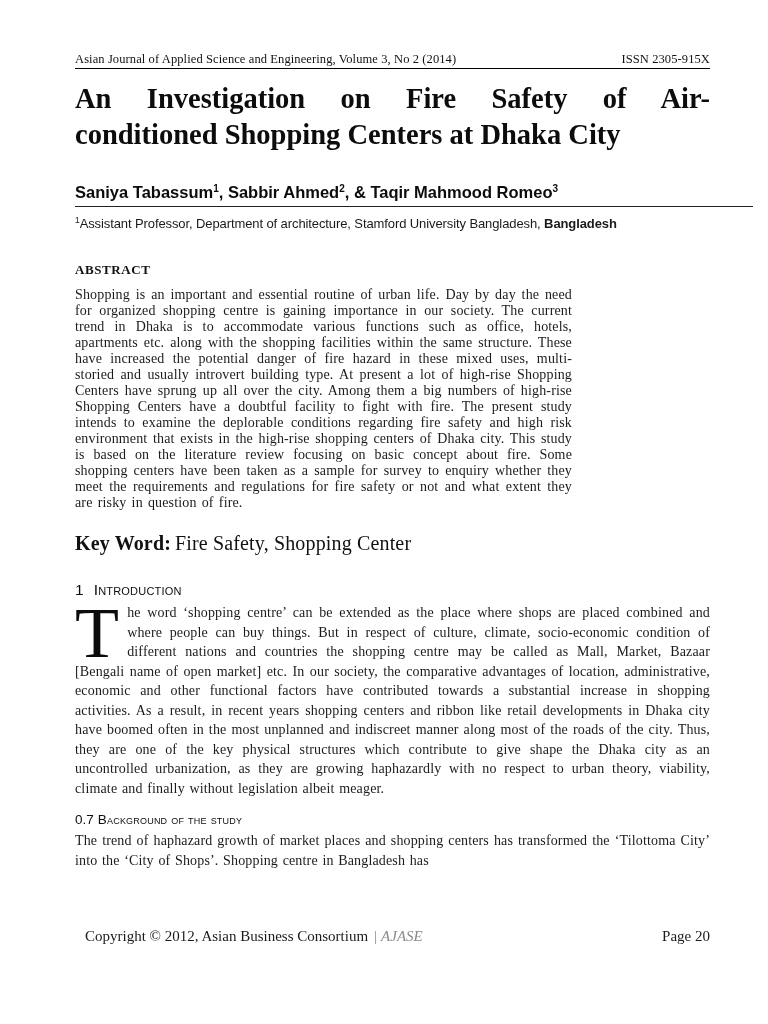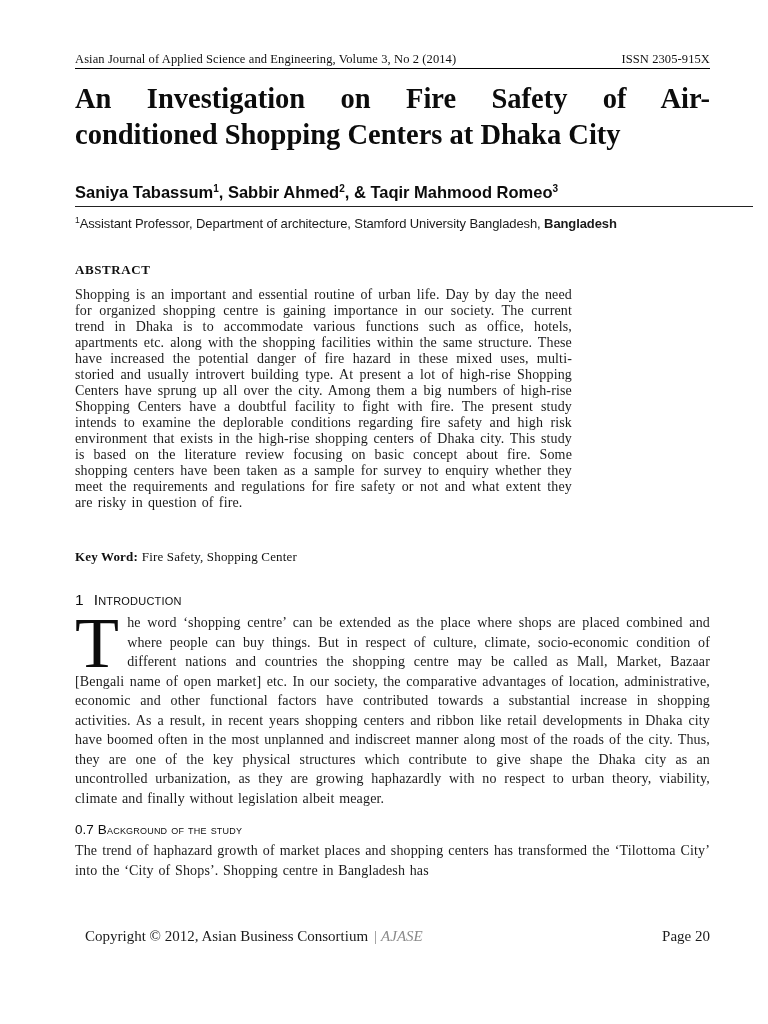--- a/index.html
+++ b/index.html
@@ -75,22 +75,22 @@
     margin-top:9px;
     width:497px;
     font-size:14px;
     line-height:16px;
     text-align:justify;
     word-spacing:1.5px;
     letter-spacing:0.15px;
     color:#1b1b1b;
   }
   .keyword-line{
-    margin-top:38px;
-    font-size:13px;
+    margin-top:21px;
+    font-size:20px;
     letter-spacing:0.15px;
   }
   .keyword-line .kw-label{font-weight:bold;}
   .keyword-line .kw-text{margin-left:4px;}
 
   
   .sec-heading{
     margin-top:26px;
     font-family:"Liberation Sans", sans-serif;
     font-weight:normal;

